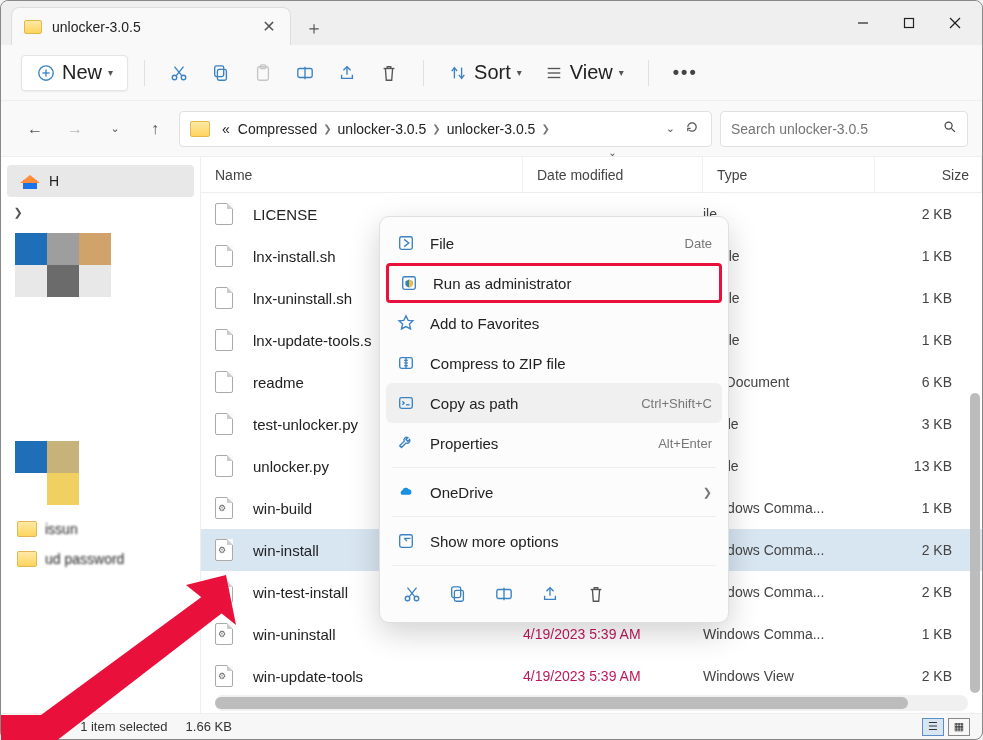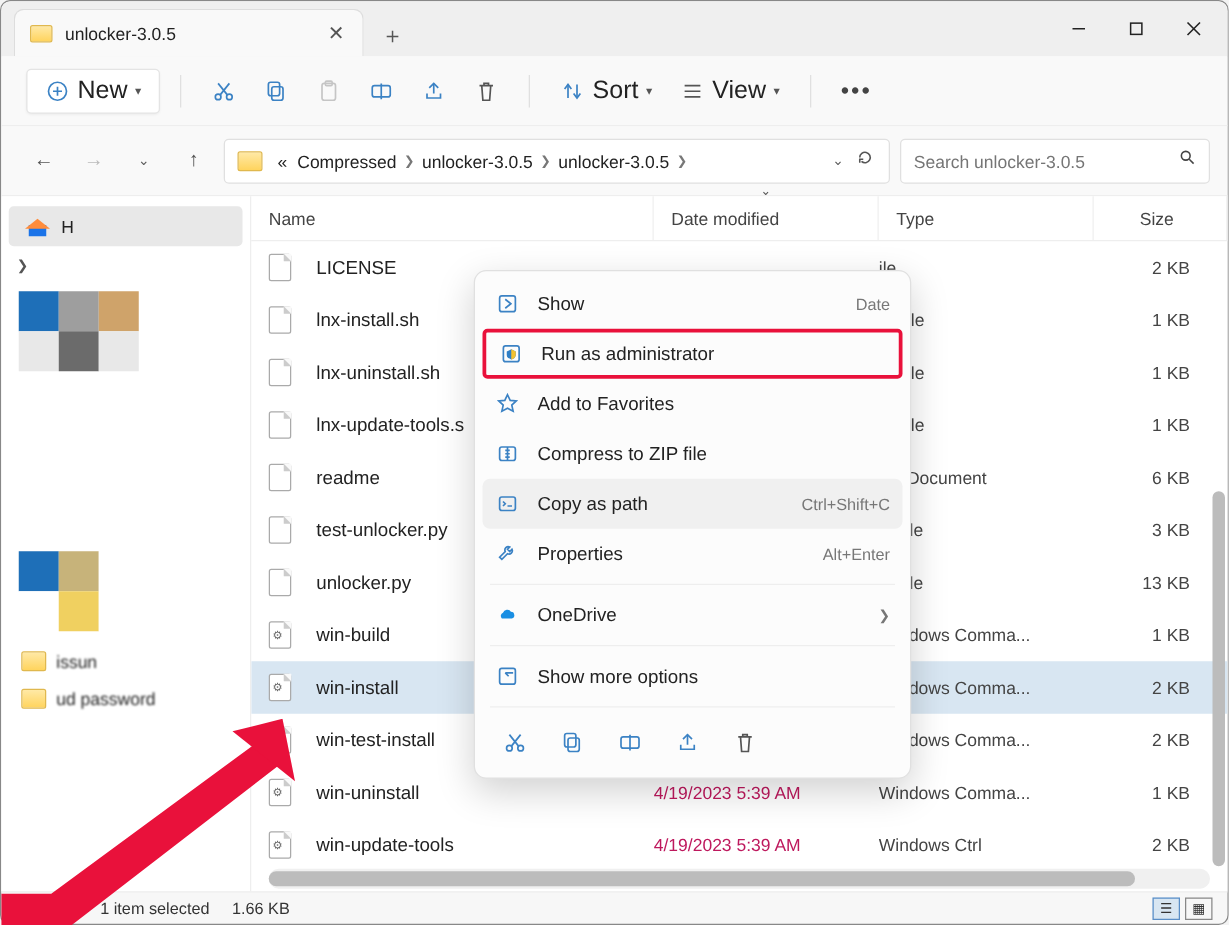--- a/index.html
+++ b/index.html
@@ -52,21 +52,21 @@
   .blur-grid div { background: #ccc; }
   .side-folder { display: flex; align-items: center; gap: 8px; padding: 4px 10px; font-size: 14px; color: #222; }
   .side-folder .folder-ico { width: 20px; height: 16px; background: linear-gradient(#ffe9a6,#ffd45e); border: 1px solid #e0b84e; border-radius: 2px; }
   
   .content { flex: 1; display: flex; flex-direction: column; min-width: 0; }
   .cols { display: flex; align-items: center; height: 36px; border-bottom: 1px solid #eee; font-size: 14px; color: #444; position: relative; }
   .col { padding: 0 14px; border-right: 1px solid #f0f0f0; height: 100%; display: flex; align-items: center; gap: 6px; }
   .col-name { width: 322px; }
   .col-date { width: 180px; position: relative; }
   .col-type { width: 172px; }
-  .col-size { flex: 1; justify-content: flex-end; padding-right: 42px; }
+  .col-size { flex: 1; justify-content: flex-end; padding-right: 12px; }
   .col-chev { position: absolute; top: -10px; left: 50%; transform: translateX(-50%); font-size: 10px; color: #555; }
   .filelist { flex: 1; overflow: hidden; position: relative; }
   .row { display: flex; align-items: center; height: 42px; font-size: 15px; color: #222; }
   .row.selected { background: #d8e6f2; }
   .row .c-name { width: 322px; display: flex; align-items: center; gap: 20px; padding-left: 14px; }
   .row .c-date { width: 180px; color: #be185d; font-size: 14px; }
   .row .c-type { width: 172px; color: #444; font-size: 14px; white-space: nowrap; overflow: hidden; text-overflow: ellipsis; }
   .row .c-size { flex: 1; text-align: right; padding-right: 30px; color: #444; font-size: 14px; }
   .file-ico { width: 18px; height: 22px; border: 1px solid #aaa; border-radius: 2px; position: relative; background: #fff; flex-shrink: 0; }
   .file-ico::after { content: ""; position: absolute; right: -1px; top: -1px; border-top: 6px solid #f9f9f9; border-left: 6px solid #ccc; }
@@ -417,21 +417,21 @@
             <div class="c-date">4/19/2023 5:39 AM</div>
             <div class="c-type">Windows Comma...</div>
             <div class="c-size">1 KB</div>
           </div>
           <div class="row">
             <div class="c-name">
               <span class="file-ico cmd"></span>
               <span>win-update-tools</span>
             </div>
             <div class="c-date">4/19/2023 5:39 AM</div>
-            <div class="c-type">Windows Ctrl</div>
+            <div class="c-type">Windows View</div>
             <div class="c-size">2 KB</div>
           </div>
           <div class="vscroll"></div>
       </div>
       <div class="hscroll">
           <div class="thumb"></div>
         </div>
     </div>
   </div>
 
@@ -447,21 +447,21 @@
   </div>
 
   <div class="ctxmenu">
     <div class="ctx-item">
       <span class="ci-ico">
           <svg class="svg" viewBox="0 0 20 20" fill="none" stroke="#3b82c4" stroke-width="1.5">
             <rect x="3" y="3" width="14" height="14" rx="2"></rect>
             <path d="M8 6l5 4-5 4"></path>
           </svg>
         </span>
-      <span>Show</span>
+      <span>File</span>
       <span class="ci-short">Date</span>
     </div>
     <div class="ctx-item ctx-highlight">
       <span class="ci-ico">
           <svg class="svg" viewBox="0 0 20 20">
             <rect x="3" y="3" width="14" height="14" rx="2" fill="none" stroke="#3b82c4" stroke-width="1.5"></rect>
             <path d="M10 6l4 2v3c0 2-2 3.5-4 4-2-.5-4-2-4-4V8l4-2z" fill="#2f7fc6"></path>
             <path d="M10 6l4 2v3c0 2-2 3.5-4 4V6z" fill="#f3c130"></path>
           </svg>
         </span>

